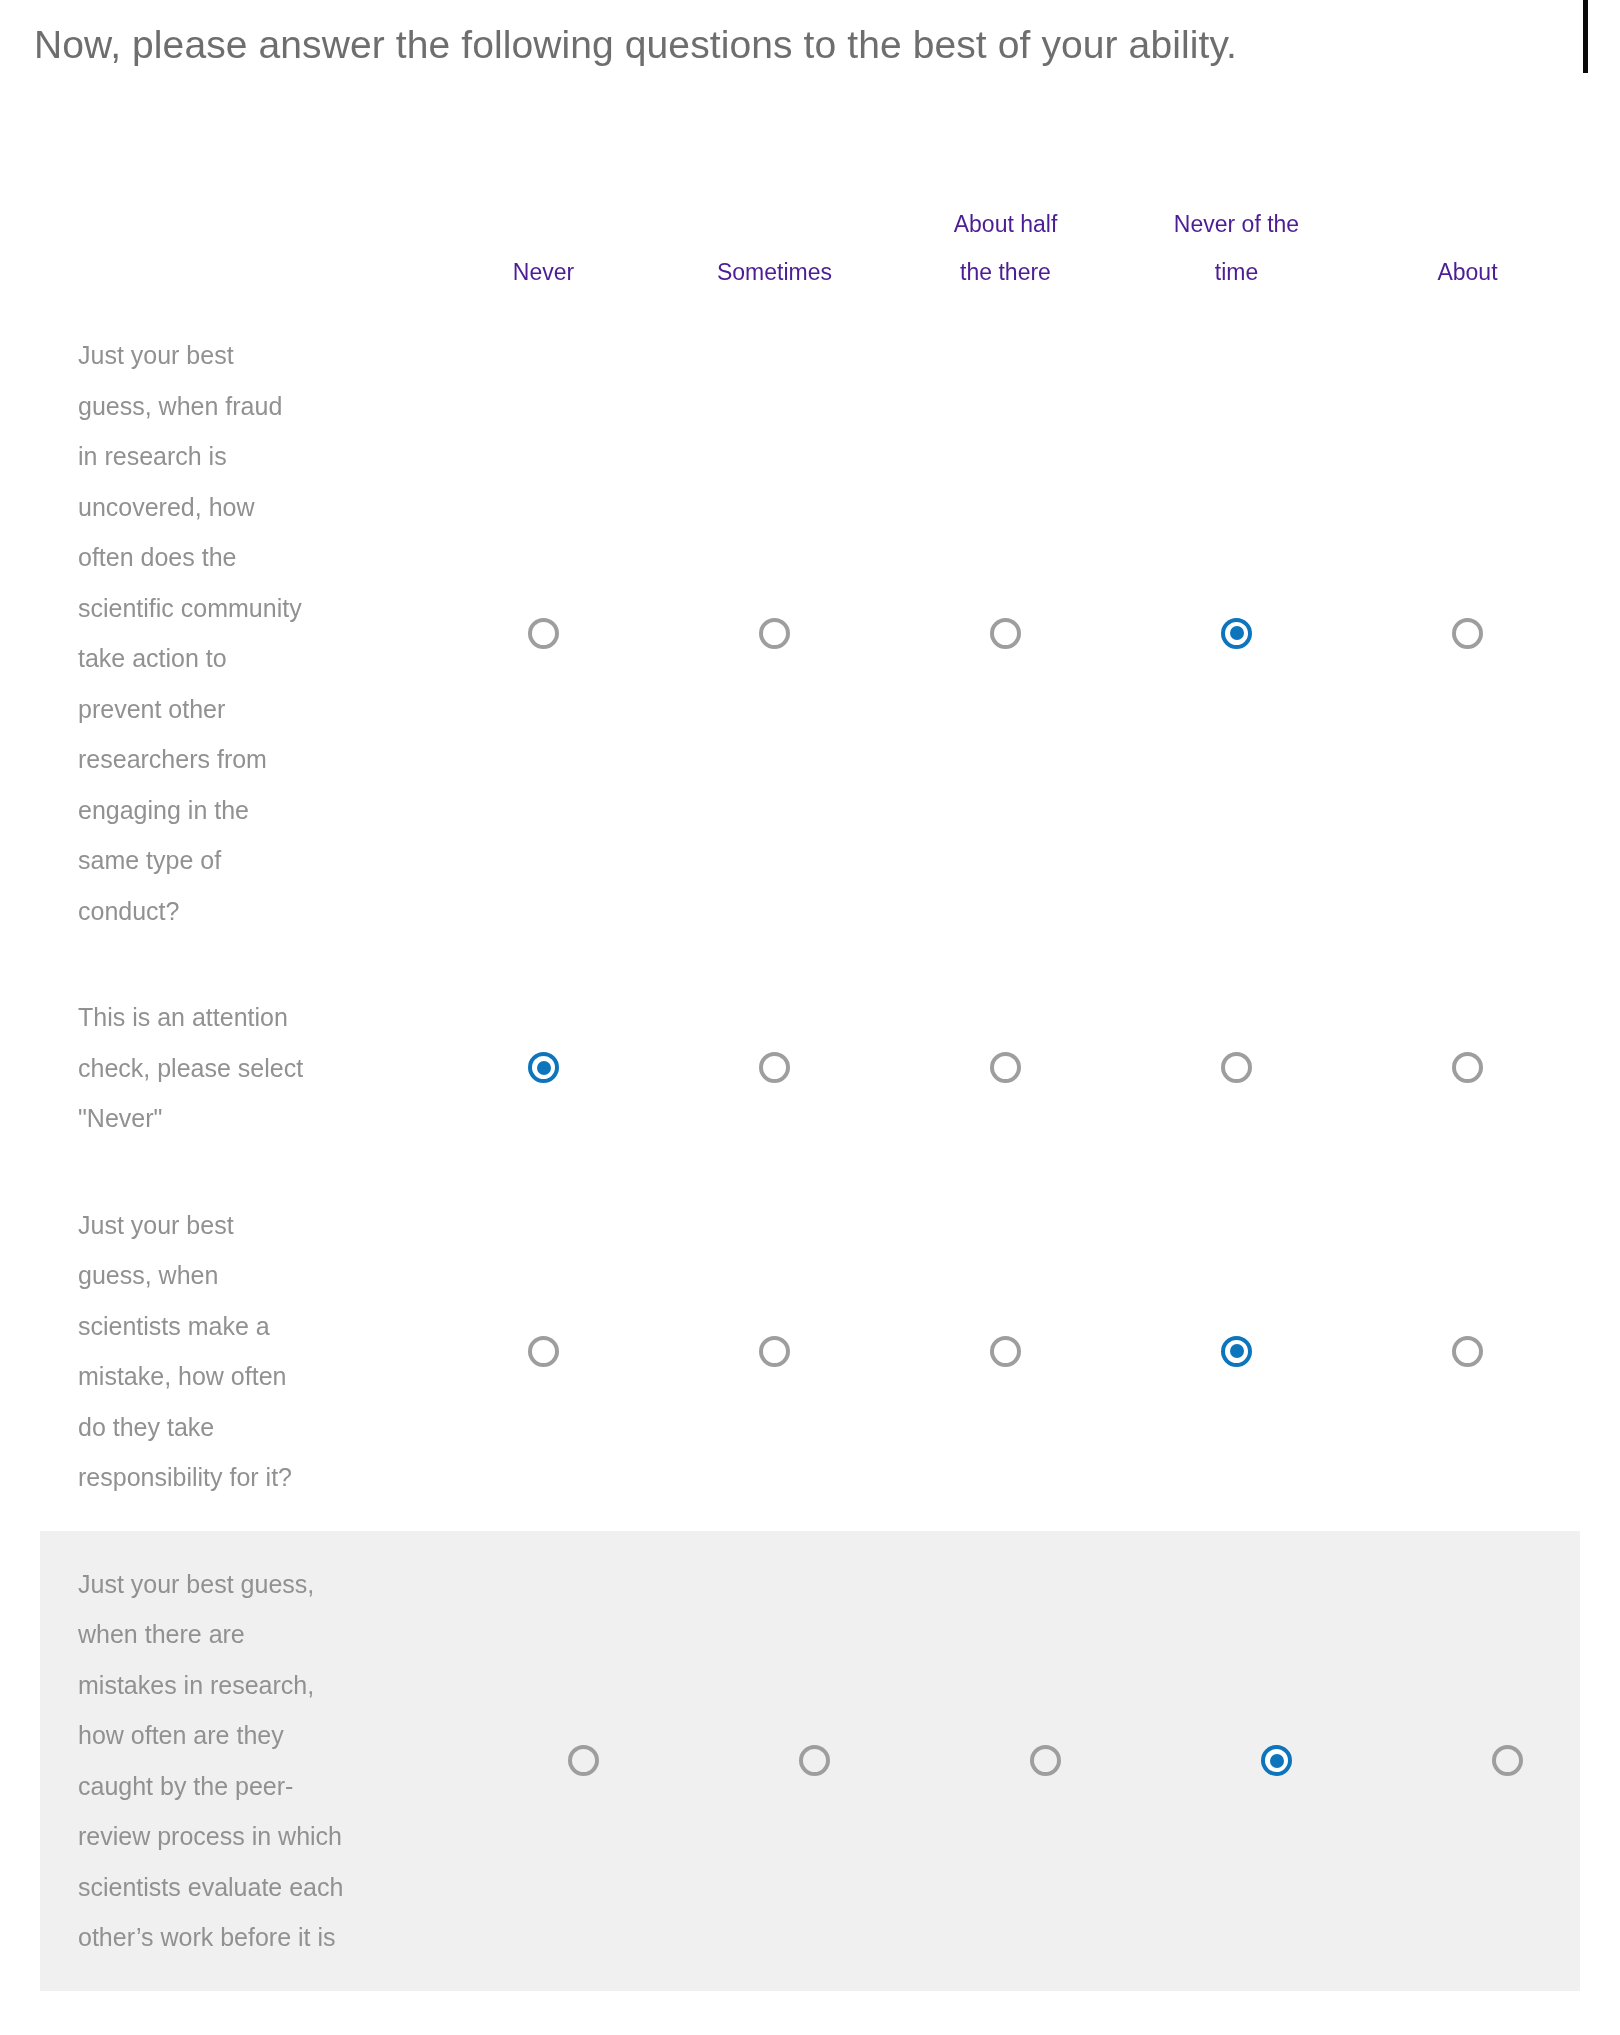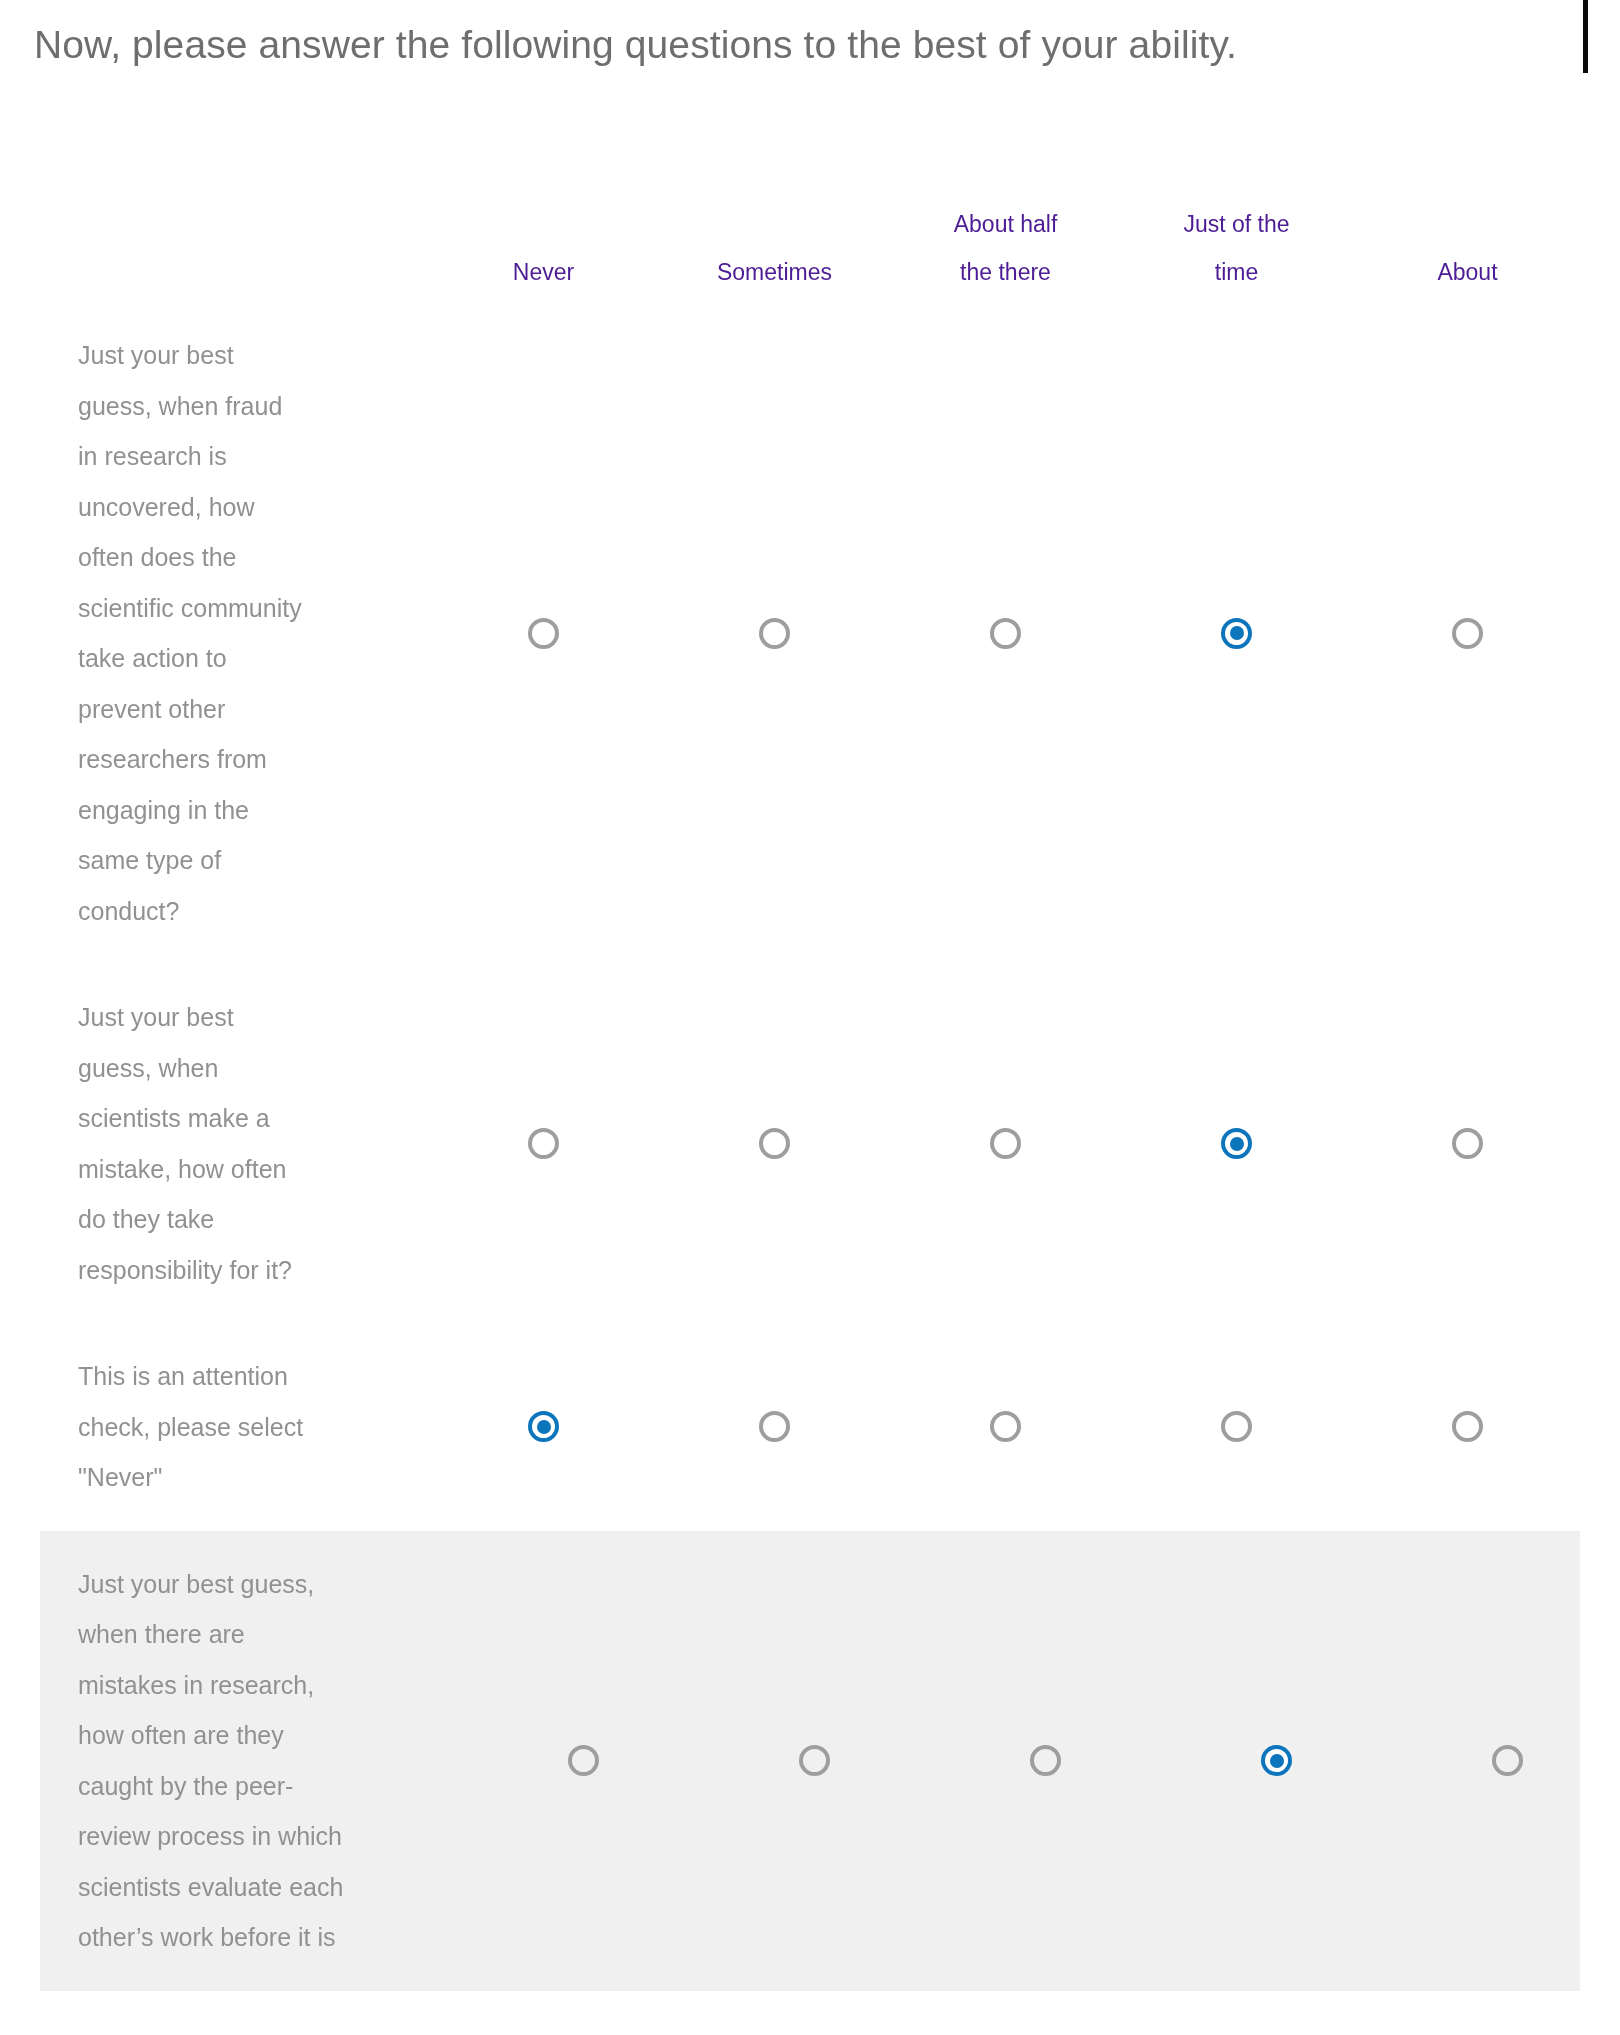--- a/index.html
+++ b/index.html
@@ -163,21 +163,21 @@
       <div class="col-head">
         <span class="ch-line">Sometimes</span>
       </div>
 
       <div class="col-head">
         <span class="ch-line">About half</span>
         <span class="ch-line">the there</span>
       </div>
 
       <div class="col-head">
-        <span class="ch-line">Just of the</span>
+        <span class="ch-line">Never of the</span>
         <span class="ch-line">time</span>
       </div>
 
       <div class="col-head">
         <span class="ch-line">About</span>
       </div>
     </div>
 
     <div class="matrix-row">
       <div class="q-label">Just your best guess, when fraud in research is uncovered, how often does the scientific community take action to prevent other researchers from engaging in the same type of conduct?</div>
@@ -192,51 +192,51 @@
         </div>
       <div class="opt-cell">
           <span class="radio selected"></span>
         </div>
       <div class="opt-cell">
           <span class="radio"></span>
         </div>
     </div>
 
     <div class="matrix-row">
+      <div class="q-label">This is an attention check, please select "Never"</div>
+      <div class="opt-cell">
+          <span class="radio selected"></span>
+        </div>
+      <div class="opt-cell">
+          <span class="radio"></span>
+        </div>
+      <div class="opt-cell">
+          <span class="radio"></span>
+        </div>
+      <div class="opt-cell">
+          <span class="radio"></span>
+        </div>
+      <div class="opt-cell">
+          <span class="radio"></span>
+        </div>
+    </div>
+
+    <div class="matrix-row">
       <div class="q-label">Just your best guess, when scientists make a mistake, how often do they take responsibility for it?</div>
       <div class="opt-cell">
           <span class="radio"></span>
         </div>
       <div class="opt-cell">
           <span class="radio"></span>
         </div>
       <div class="opt-cell">
           <span class="radio"></span>
         </div>
       <div class="opt-cell">
           <span class="radio selected"></span>
-        </div>
-      <div class="opt-cell">
-          <span class="radio"></span>
-        </div>
-    </div>
-
-    <div class="matrix-row">
-      <div class="q-label">This is an attention check, please select "Never"</div>
-      <div class="opt-cell">
-          <span class="radio selected"></span>
-        </div>
-      <div class="opt-cell">
-          <span class="radio"></span>
-        </div>
-      <div class="opt-cell">
-          <span class="radio"></span>
-        </div>
-      <div class="opt-cell">
-          <span class="radio"></span>
         </div>
       <div class="opt-cell">
           <span class="radio"></span>
         </div>
     </div>
 
     <div class="matrix-row shaded">
       <div class="q-label">Just your best guess, when there are mistakes in research, how often are they caught by the peer-review process in which scientists evaluate each other’s work before it is</div>
       <div class="opt-cell">
           <span class="radio"></span>

